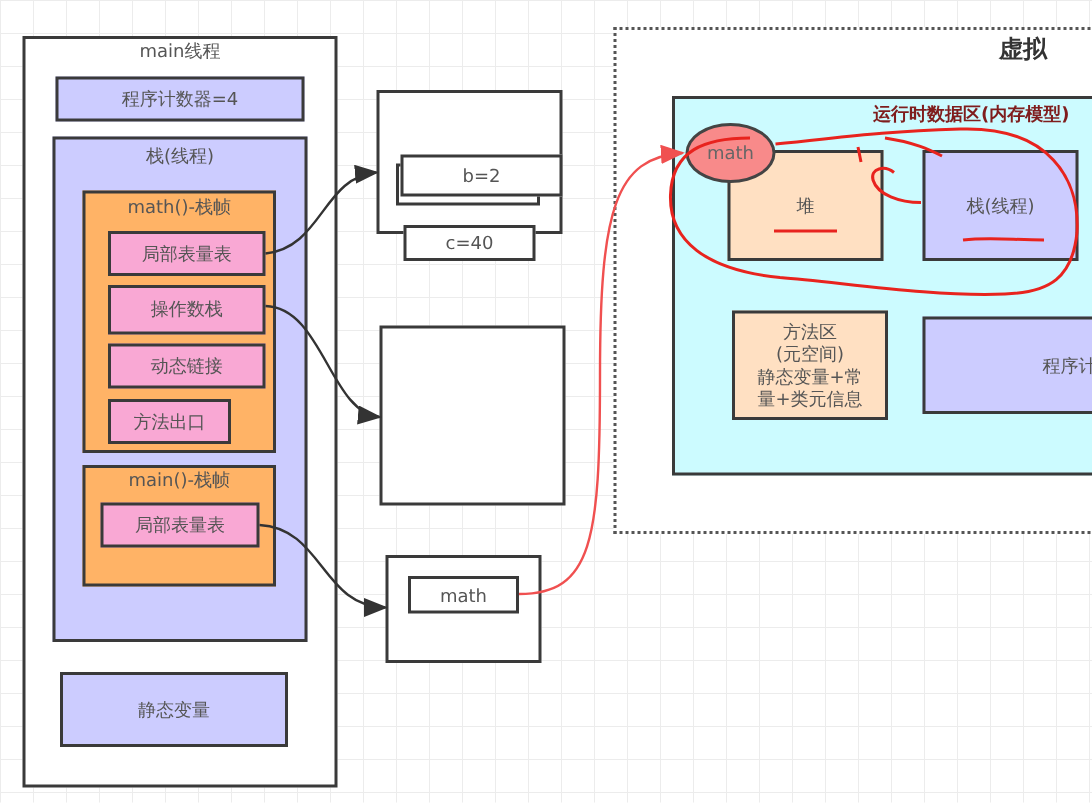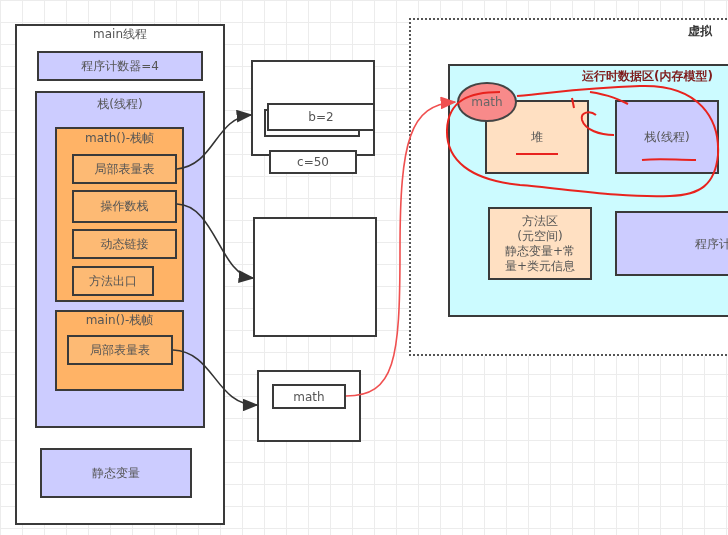--- a/index.html
+++ b/index.html
@@ -11,21 +11,21 @@
       linear-gradient(to bottom, #ececec 1px, transparent 1px);
     background-size: 22px 22px;
     font-family: "DejaVu Sans", sans-serif;
     color:#555;
   }
   .box { position:absolute; box-sizing:border-box; border:2px solid #3a3a3a; }
   .lbl { position:absolute; font-size:12px; color:#555; text-align:center; white-space:nowrap; }
   .center { display:flex; align-items:center; justify-content:center; text-align:center; font-size:12px; color:#555; }
   .purple { background:#ccccff; }
   .orange { background:#ffb366; }
-  .green  { background:#fdba74; }
+  .green  { background:#f9a8d4; }
   .white  { background:#ffffff; }
   .peach  { background:#ffe0c2; }
   .cyan   { background:#ccfbff; }
   svg.overlay { position:absolute; left:0; top:0; pointer-events:none; }
 </style>
 </head>
 <body>
 
 <div class="box white" style="left:15px;top:24px;width:210px;height:501px;">
 </div>
@@ -65,32 +65,32 @@
 </div>
 
 <div class="box white" style="left:251px;top:60px;width:124px;height:96px;"></div>
 <div class="box white center" style="left:264px;top:79px;width:96px;height:28px;margin-top:30px;">
   <span>a=1</span>
 </div>
 <div class="box white center" style="left:267px;top:103px;width:108px;height:28px;">
   <span>b=2</span>
 </div>
 <div class="box white center" style="left:269px;top:150px;width:88px;height:24px;">
-  <span>c=50</span>
+  <span>c=40</span>
 </div>
 
 <div class="box white" style="left:253px;top:217px;width:124px;height:120px;"></div>
 
 <div class="box white" style="left:257px;top:370px;width:104px;height:72px;"></div>
 <div class="box white center" style="left:272px;top:384px;width:74px;height:25px;">
   <span>math</span>
 </div>
 
 <div style="position:absolute;left:409px;top:18px;width:330px;height:338px;border:2px dotted #555;box-sizing:border-box;background:#fff;"></div>
-<div style="position:absolute;left:688px;top:23px;font-size:12px;font-weight:bold;color:#333;white-space:nowrap;">虚拟</div>
+<div style="position:absolute;left:666px;top:23px;font-size:16px;font-weight:bold;color:#333;white-space:nowrap;">虚拟</div>
 
 <div class="box cyan" style="left:448px;top:64px;width:290px;height:253px;"></div>
 <div style="position:absolute;left:582px;top:68px;font-size:12px;font-weight:bold;color:#7f1d1d;white-space:nowrap;">运行时数据区(内存模型)</div>
 
 <div class="box peach center" style="left:485px;top:100px;width:104px;height:74px;">
   <span>堆</span>
 </div>
 
 <div style="position:absolute;left:457px;top:82px;width:60px;height:40px;border:2px solid #444;border-radius:50%;background:#f88a8a;box-sizing:border-box;display:flex;align-items:center;justify-content:center;font-size:12px;color:#666;">
   <span>math</span>

